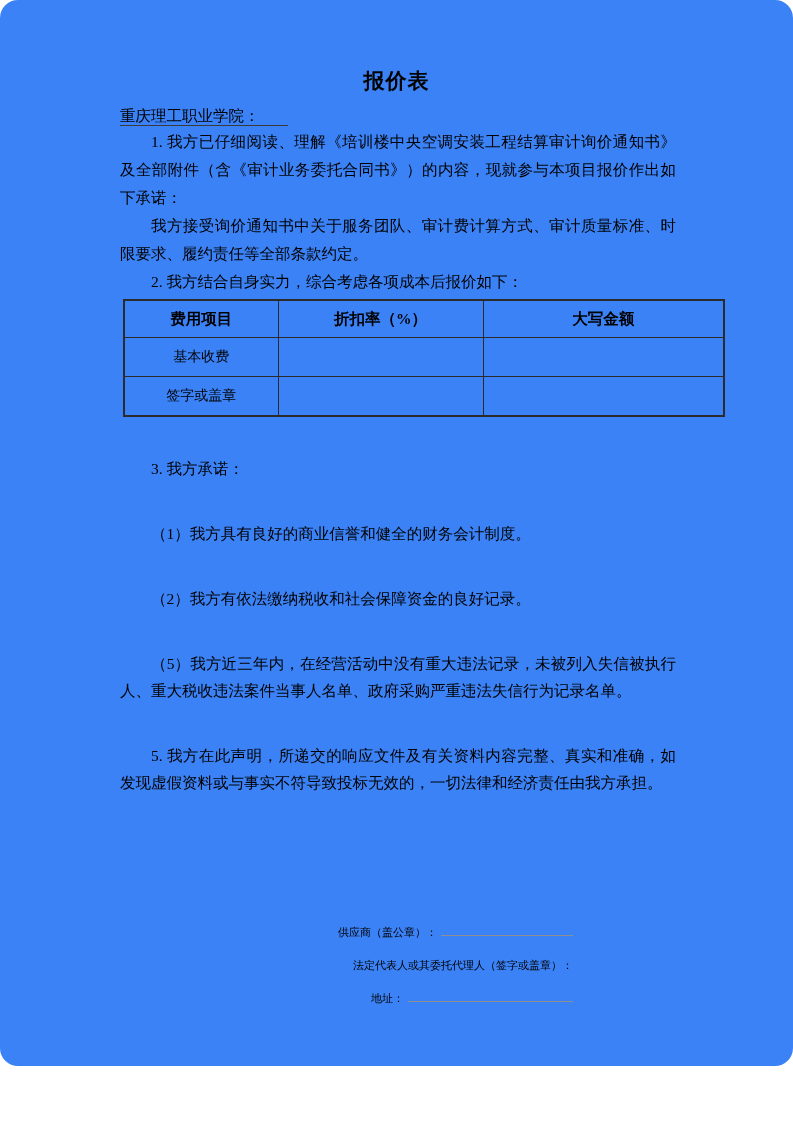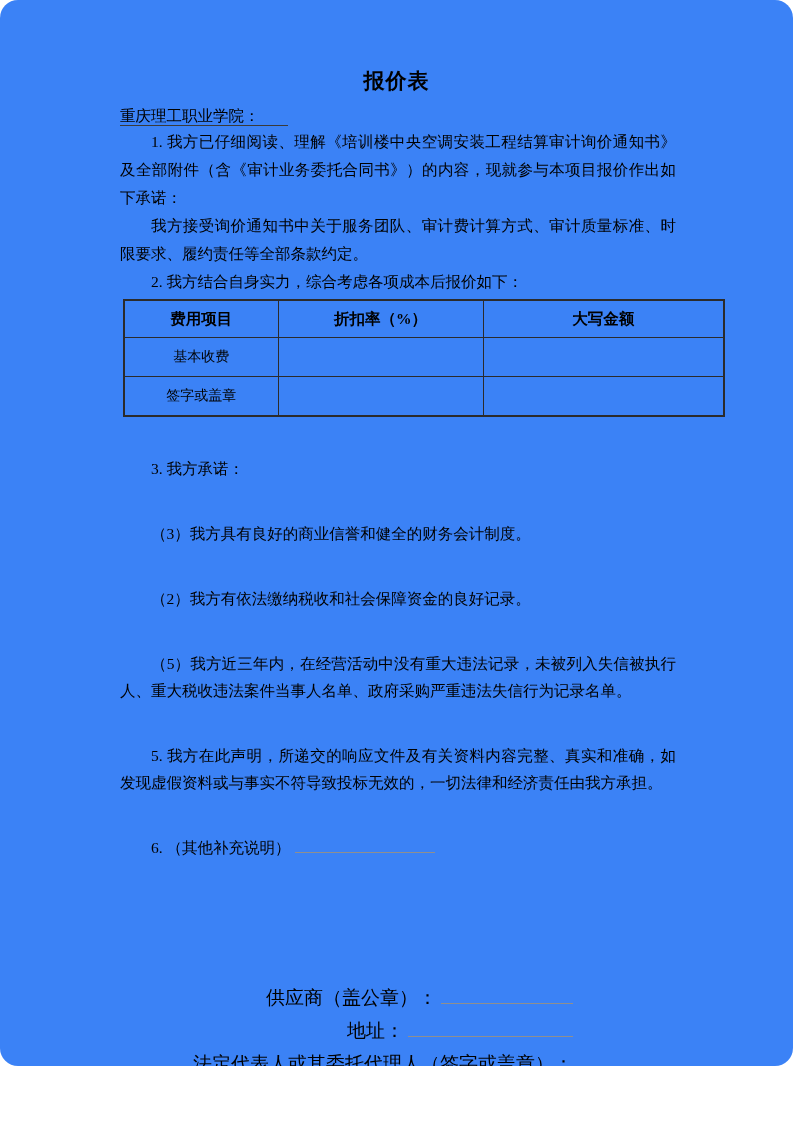--- a/index.html
+++ b/index.html
@@ -75,21 +75,21 @@
     margin-left:4px;
   }
   .blank-supplement { width:140px; }
   .blank-supplier  { width:132px; }
   .blank-address   { width:165px; }
 
   .signature {
     margin-top:120px;
     padding-right:103px;
     text-align:right;
-    font-size:19px;
+    font-size:11px;
     line-height:33px;
   }
   .sig-line { white-space:nowrap; }
 </style>
 </head>
 <body>
 
 <div class="page">
 
   <h1 class="title">报价表</h1>
@@ -126,35 +126,32 @@
         <tr>
           <td>签字或盖章</td>
           <td></td>
           <td></td>
         </tr>
       </tbody>
     </table>
 
     <div class="list">
       <p class="body indent">3. 我方承诺：</p>
-      <p class="body indent">（3）我方具有良好的商业信誉和健全的财务会计制度。</p>
+      <p class="body indent">（1）我方具有良好的商业信誉和健全的财务会计制度。</p>
       <p class="body indent">（2）我方有依法缴纳税收和社会保障资金的良好记录。</p>
       <p class="body indent">（5）我方近三年内，在经营活动中没有重大违法记录，未被列入失信被执行人、重大税收违法案件当事人名单、政府采购严重违法失信行为记录名单。</p>
       <p class="body indent">5. 我方在此声明，所递交的响应文件及有关资料内容完整、真实和准确，如发现虚假资料或与事实不符导致投标无效的，一切法律和经济责任由我方承担。</p>
-      <p class="body indent">
-        <span>6. （其他补充说明）</span><span class="blank blank-supplement"></span>
-      </p>
     </div>
 
     <div class="signature">
       <div class="sig-line">
         <span>供应商（盖公章）：</span><span class="blank blank-supplier"></span>
       </div>
       <div class="sig-line">
-        <span>地址：</span><span class="blank blank-address"></span>
+        <span>法定代表人或其委托代理人（签字或盖章）：</span>
       </div>
       <div class="sig-line">
-        <span>法定代表人或其委托代理人（签字或盖章）：</span>
+        <span>地址：</span><span class="blank blank-address"></span>
       </div>
     </div>
 
   </div>
 </div>
 
 </body></html>

